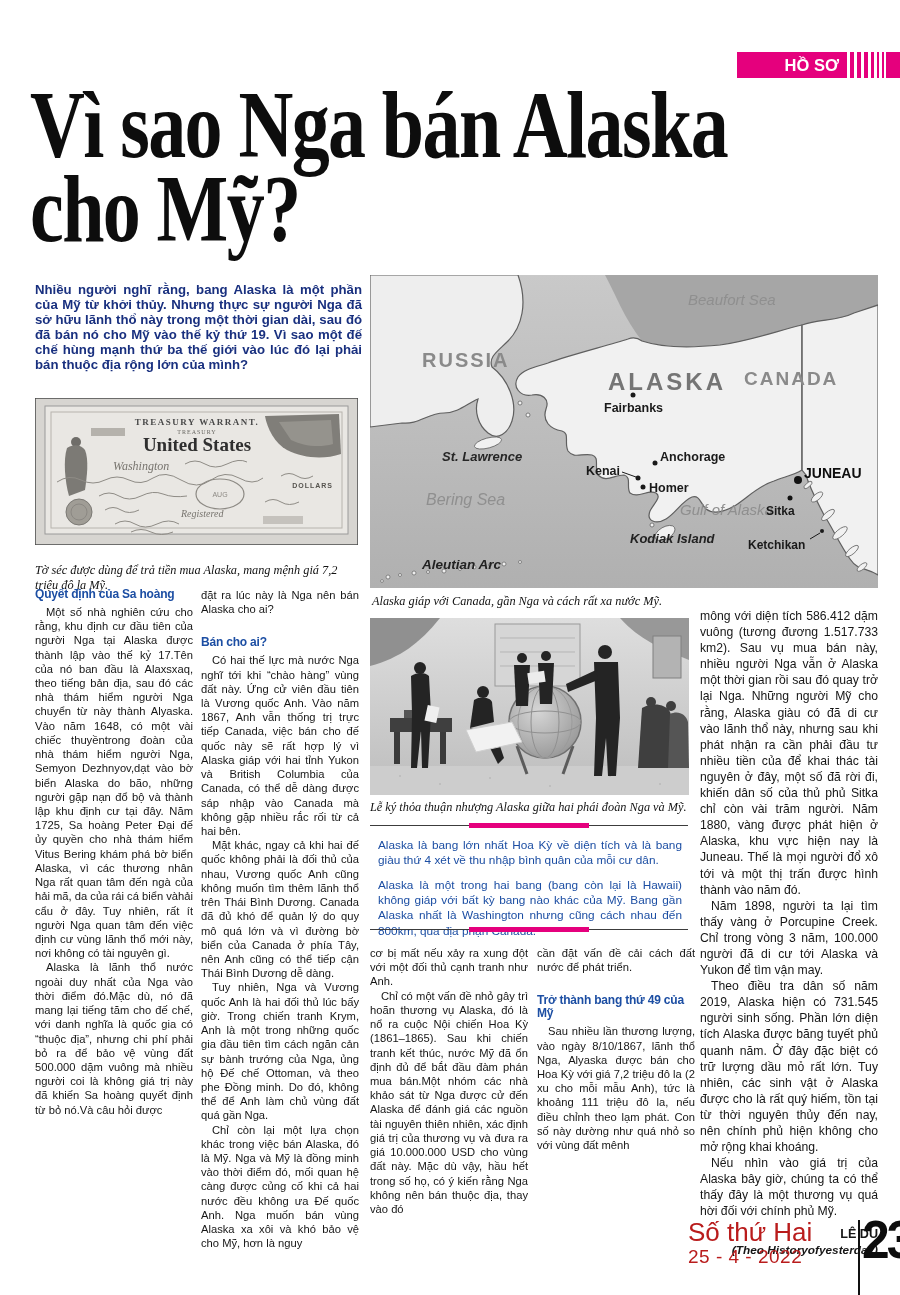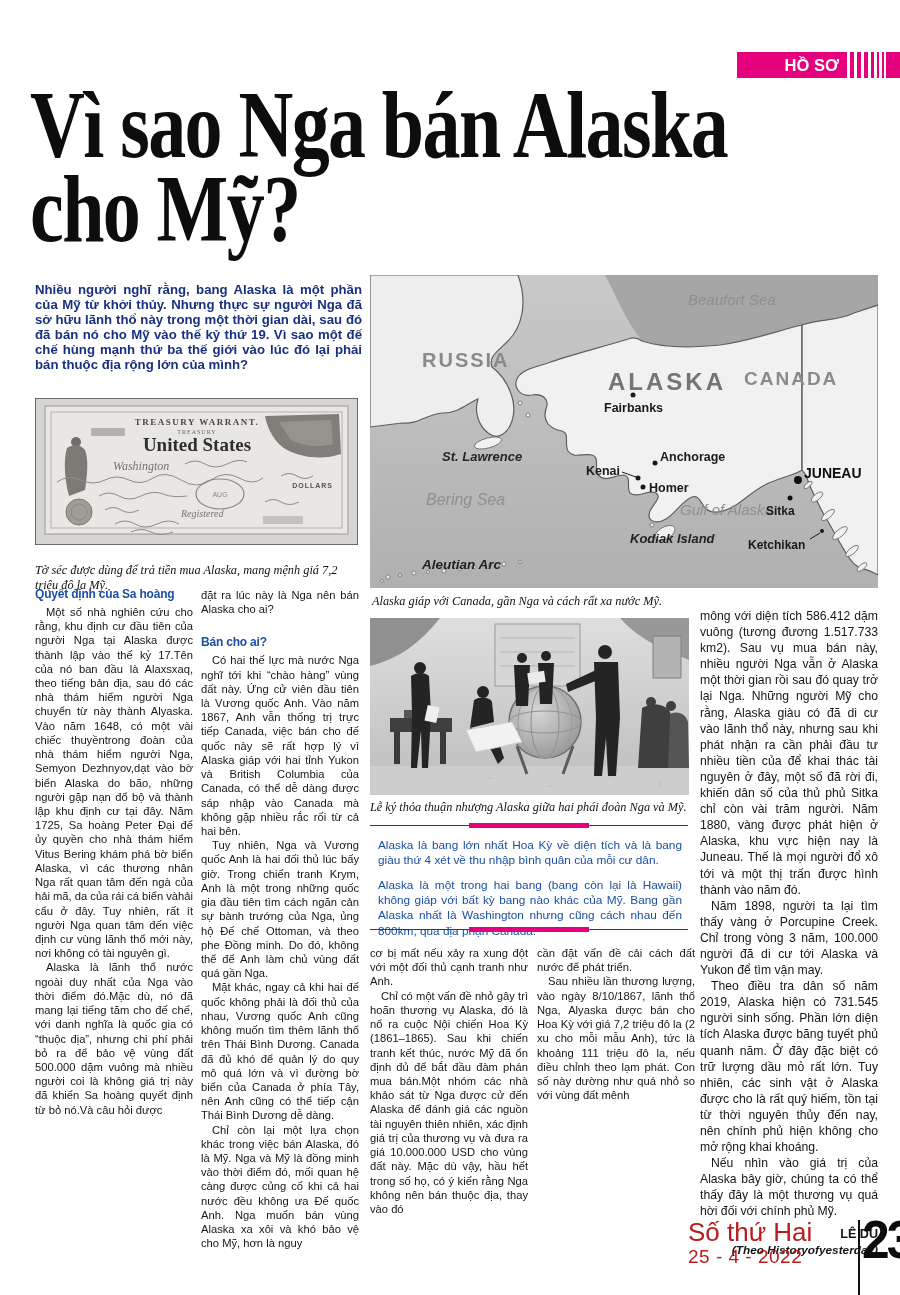--- a/index.html
+++ b/index.html
@@ -297,32 +297,33 @@
   <div class="col col1">
     <h2 class="sec-title first">Quyết định của Sa hoàng</h2>
     <p class="p">Một số nhà nghiên cứu cho rằng, khu định cư đầu tiên của người Nga tại Alaska được thành lập vào thế kỷ 17.Tên của nó ban đầu là Alaxsxaq, theo tiếng bản địa, sau đó các nhà thám hiểm người Nga chuyển từ này thành Alyaska. Vào năm 1648, có một vài chiếc thuyềntrong đoàn của nhà thám hiểm người Nga, Semyon Dezhnyov,dạt vào bờ biển Alaska do bão, những người gặp nạn đổ bộ và thành lập khu định cư tại đây. Năm 1725, Sa hoàng Peter Đại đế ủy quyền cho nhà thám hiểm Vitus Bering khám phá bờ biển Alaska, vì các thương nhân Nga rất quan tâm đến ngà của hải mã, da của rái cá biển vàhải cẩu ở đây. Tuy nhiên, rất ít người Nga quan tâm đến việc định cư vùng lãnh thổ mới này, nơi không có tài nguyên gì.</p>
     <p class="p">Alaska là lãnh thổ nước ngoài duy nhất của Nga vào thời điểm đó.Mặc dù, nó đã mang lại tiếng tăm cho đế chế, với danh nghĩa là quốc gia có “thuộc địa”, nhưng chi phí phải bỏ ra để bảo vệ vùng đất 500.000 dặm vuông mà nhiều người coi là không giá trị này đã khiến Sa hoàng quyết định từ bỏ nó.Và câu hỏi được</p>
   </div>
 
   <div class="col col2">
     <p class="p cont">đặt ra lúc này là Nga nên bán Alaska cho ai?</p>
     <h2 class="sec-title">Bán cho ai?</h2>
     <p class="p">Có hai thế lực mà nước Nga nghĩ tới khi “chào hàng” vùng đất này. Ứng cử viên đầu tiên là Vương quốc Anh. Vào năm 1867, Anh vẫn thống trị trực tiếp Canada, việc bán cho đế quốc này sẽ rất hợp lý vì Alaska giáp với hai tỉnh Yukon và British Columbia của Canada, có thể dễ dàng được sáp nhập vào Canada mà không gặp nhiều rắc rối từ cả hai bên.</p>
+    <p class="p">Mặt khác, ngay cả khi hai đế quốc không phải là đối thủ của nhau, Vương quốc Anh cũng không muốn tìm thêm lãnh thổ trên Thái Bình Dương. Canada đã đủ khó để quản lý do quy mô quá lớn và vì đường bờ biển của Canada ở phía Tây, nên Anh cũng có thể tiếp cận Thái Bình Dương dễ dàng.</p>
     <p class="p">Tuy nhiên, Nga và Vương quốc Anh là hai đối thủ lúc bấy giờ. Trong chiến tranh Krym, Anh là một trong những quốc gia đầu tiên tìm cách ngăn cản sự bành trướng của Nga, ủng hộ Đế chế Ottoman, và theo phe Đồng minh. Do đó, không thể để Anh làm chủ vùng đất quá gần Nga.</p>
-    <p class="p">Mặt khác, ngay cả khi hai đế quốc không phải là đối thủ của nhau, Vương quốc Anh cũng không muốn tìm thêm lãnh thổ trên Thái Bình Dương. Canada đã đủ khó để quản lý do quy mô quá lớn và vì đường bờ biển của Canada ở phía Tây, nên Anh cũng có thể tiếp cận Thái Bình Dương dễ dàng.</p>
     <p class="p">Chỉ còn lại một lựa chọn khác trong việc bán Alaska, đó là Mỹ. Nga và Mỹ là đồng minh vào thời điểm đó, mối quan hệ càng được củng cố khi cả hai nước đều không ưa Đế quốc Anh. Nga muốn bán vùng Alaska xa xôi và khó bảo vệ cho Mỹ, hơn là nguy</p>
   </div>
 
   <div class="col col3">
     <p class="p cont">cơ bị mất nếu xảy ra xung đột với một đối thủ cạnh tranh như Anh.</p>
     <p class="p">Chỉ có một vấn đề nhỏ gây trì hoãn thương vụ Alaska, đó là nổ ra cuộc Nội chiến Hoa Kỳ (1861–1865). Sau khi chiến tranh kết thúc, nước Mỹ đã ổn định đủ để bắt đầu đàm phán mua bán.Một nhóm các nhà khảo sát từ Nga được cử đến Alaska để đánh giá các nguồn tài nguyên thiên nhiên, xác định giá trị của thương vụ và đưa ra giá 10.000.000 USD cho vùng đất này. Mặc dù vậy, hầu hết trong số họ, có ý kiến rằng Nga không nên bán thuộc địa, thay vào đó</p>
   </div>
 
   <div class="col col4">
     <p class="p cont">cần đặt vấn đề cải cách đất nước để phát triển.</p>
+    <h2 class="sec-title">Trở thành bang thứ 49 của Mỹ</h2>
     <p class="p">Sau nhiều lần thương lượng, vào ngày 8/10/1867, lãnh thổ Nga, Alyaska được bán cho Hoa Kỳ với giá 7,2 triệu đô la (2 xu cho mỗi mẫu Anh), tức là khoảng 111 triệu đô la, nếu điều chỉnh theo lạm phát. Con số này dường như quá nhỏ so với vùng đất mênh</p>
   </div>
 
   <div class="col col5">
     <p class="p cont">mông với diện tích 586.412 dặm vuông (tương đương 1.517.733 km2). Sau vụ mua bán này, nhiều người Nga vẫn ở Alaska một thời gian rồi sau đó quay trở lại Nga. Những người Mỹ cho rằng, Alaska giàu có đã di cư vào lãnh thổ này, nhưng sau khi phát nhận ra cần phải đầu tư nhiều tiền của để khai thác tài nguyên ở đây, một số đã rời đi, khiến dân số của thủ phủ Sitka chỉ còn vài trăm người. Năm 1880, vàng được phát hiện ở Alaska, khu vực hiện nay là Juneau. Thế là mọi người đổ xô tới và một thị trấn được hình thành vào năm đó.</p>
     <p class="p">Năm 1898, người ta lại tìm thấy vàng ở Porcupine Creek. Chỉ trong vòng 3 năm, 100.000 người đã di cư tới Alaska và Yukon để tìm vận may.</p>
     <p class="p">Theo điều tra dân số năm 2019, Alaska hiện có 731.545 người sinh sống. Phần lớn diện tích Alaska được băng tuyết phủ quanh năm. Ở đây đặc biệt có trữ lượng dầu mỏ rất lớn. Tuy nhiên, các sinh vật ở Alaska được cho là rất quý hiếm, tồn tại từ thời nguyên thủy đến nay, nên chính phủ hiện không cho mở rộng khai khoáng.</p>
     <p class="p">Nếu nhìn vào giá trị của Alaska bây giờ, chúng ta có thể thấy đây là một thương vụ quá hời đối với chính phủ Mỹ.</p>
     <p class="byline">LÊ DU</p>
     <p class="source">(Theo Historyofyesterday)</p>

